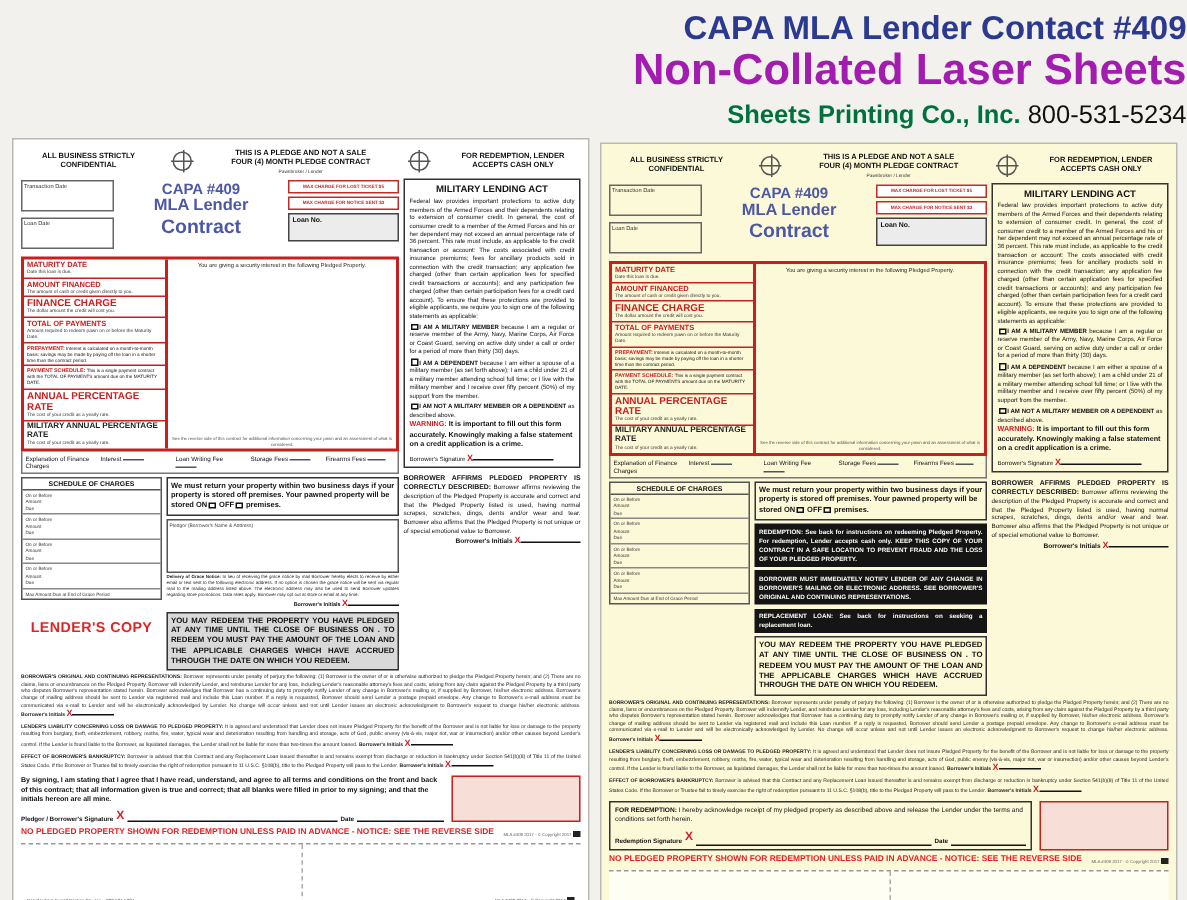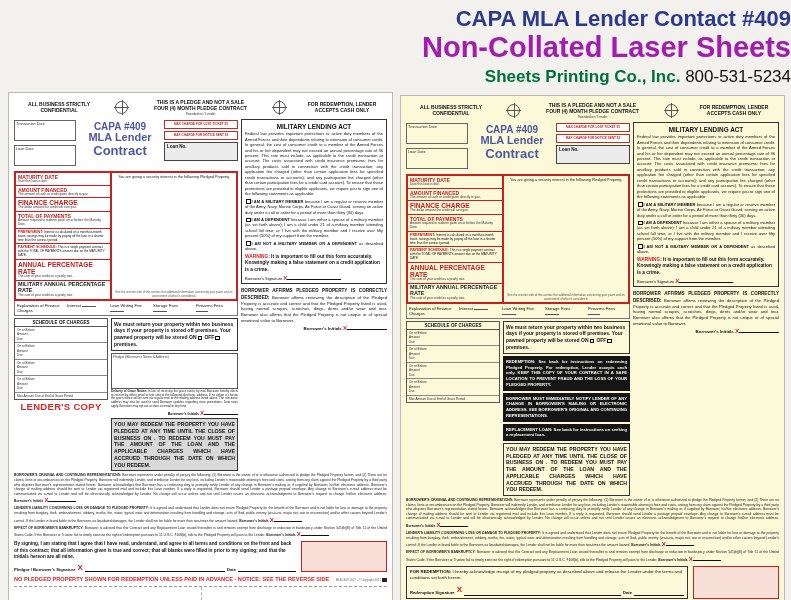--- a/index.html
+++ b/index.html
@@ -18,21 +18,21 @@
   .topstrip { display:flex; align-items:center; justify-content:space-between; text-align:center; padding:2px 2px 3px 2px; }
   .topstrip .blk { font-size:5px; font-weight:bold; line-height:1.25; }
   .topstrip .blk.wide { width:118px; }
   .topstrip .blk.conf { width:86px; }
   .topstrip .tiny { font-size:3.2px; font-weight:normal; color:#333; }
   .regmark { width:13px; height:13px; border:1px solid #555; border-radius:50%; position:relative; flex:0 0 auto; }
   .regmark::before { content:""; position:absolute; left:-2px; right:-2px; top:50%; border-top:1px solid #555; }
   .regmark::after  { content:""; position:absolute; top:-2px; bottom:-2px; left:50%; border-left:1px solid #555; }
 
   .bodyflex { display:flex; }
-  .leftmain { width:224px; }
+  .leftmain { width:252px; }
   .rightcol { flex:1; margin-left:3px; }
 
   
   .rowB { display:flex; margin-top:1px; }
   .idcol { width:62px; }
   .idbox { border:1px solid #666; height:21px; font-size:3.8px; color:#333; padding:1px; margin-bottom:4px; background:inherit; }
   .titlecol { flex:1; text-align:center; color:#4d58a5; font-weight:bold; line-height:1.05; padding-top:2px; }
   .titlecol .l1 { font-size:10px; }
   .titlecol .l2 { font-size:11px; }
   .titlecol .l3 { font-size:13px; }
@@ -61,21 +61,21 @@
   .explrow .fee { flex:1; text-align:left; padding-left:4px; }
   .blank { display:inline-block; border-bottom:0.8px solid #555; height:4px; vertical-align:baseline; }
 
   
   .rowE { display:flex; margin-top:2px; }
   .schedcol { width:94px; }
   .schedtable { border:1px solid #555; }
   .schedtitle { font-size:4.6px; font-weight:bold; text-align:center; border-bottom:1px solid #555; padding:1px; }
   .schedrow { border-bottom:1px solid #888; font-size:3.1px; color:#333; padding:1px 2px; line-height:1.45; }
   .schedrow:last-child { border-bottom:none; }
-  .copylabel { color:#e02425; font-weight:bold; font-size:9.5px; text-align:center; margin-top:2px; line-height:1.1; letter-spacing:0.3px; }
+  .copylabel { color:#e02425; font-weight:bold; font-size:9.5px; text-align:center; margin-top:14px; line-height:1.1; letter-spacing:0.3px; }
   .centercol { flex:1; margin-left:3px; }
   .retbox { border:1px solid #333; font-size:5px; font-weight:bold; padding:2px; line-height:1.35; }
   .chk { display:inline-block; width:4.5px; height:4.5px; border:0.8px solid #111; vertical-align:middle; margin:0 1px; background:inherit; }
   .pledgorbox { border:1px solid #555; height:36px; font-size:3.3px; color:#444; padding:1px; margin-top:2px; }
   .gracep { font-size:3px; line-height:1.3; color:#222; text-align:justify; margin-top:1px; }
   .gracep .b { font-weight:bold; }
   .initline { text-align:right; font-size:3.6px; font-weight:bold; margin-top:1px; }
   .x { color:#d11f26; font-weight:bold; font-size:6px; }
   .line { display:inline-block; border-bottom:0.8px solid #111; height:4px; }
   .redeembox { border:1px solid #333; font-size:5.2px; font-weight:bold; padding:2px; line-height:1.3; margin-top:2px; text-align:justify; }

